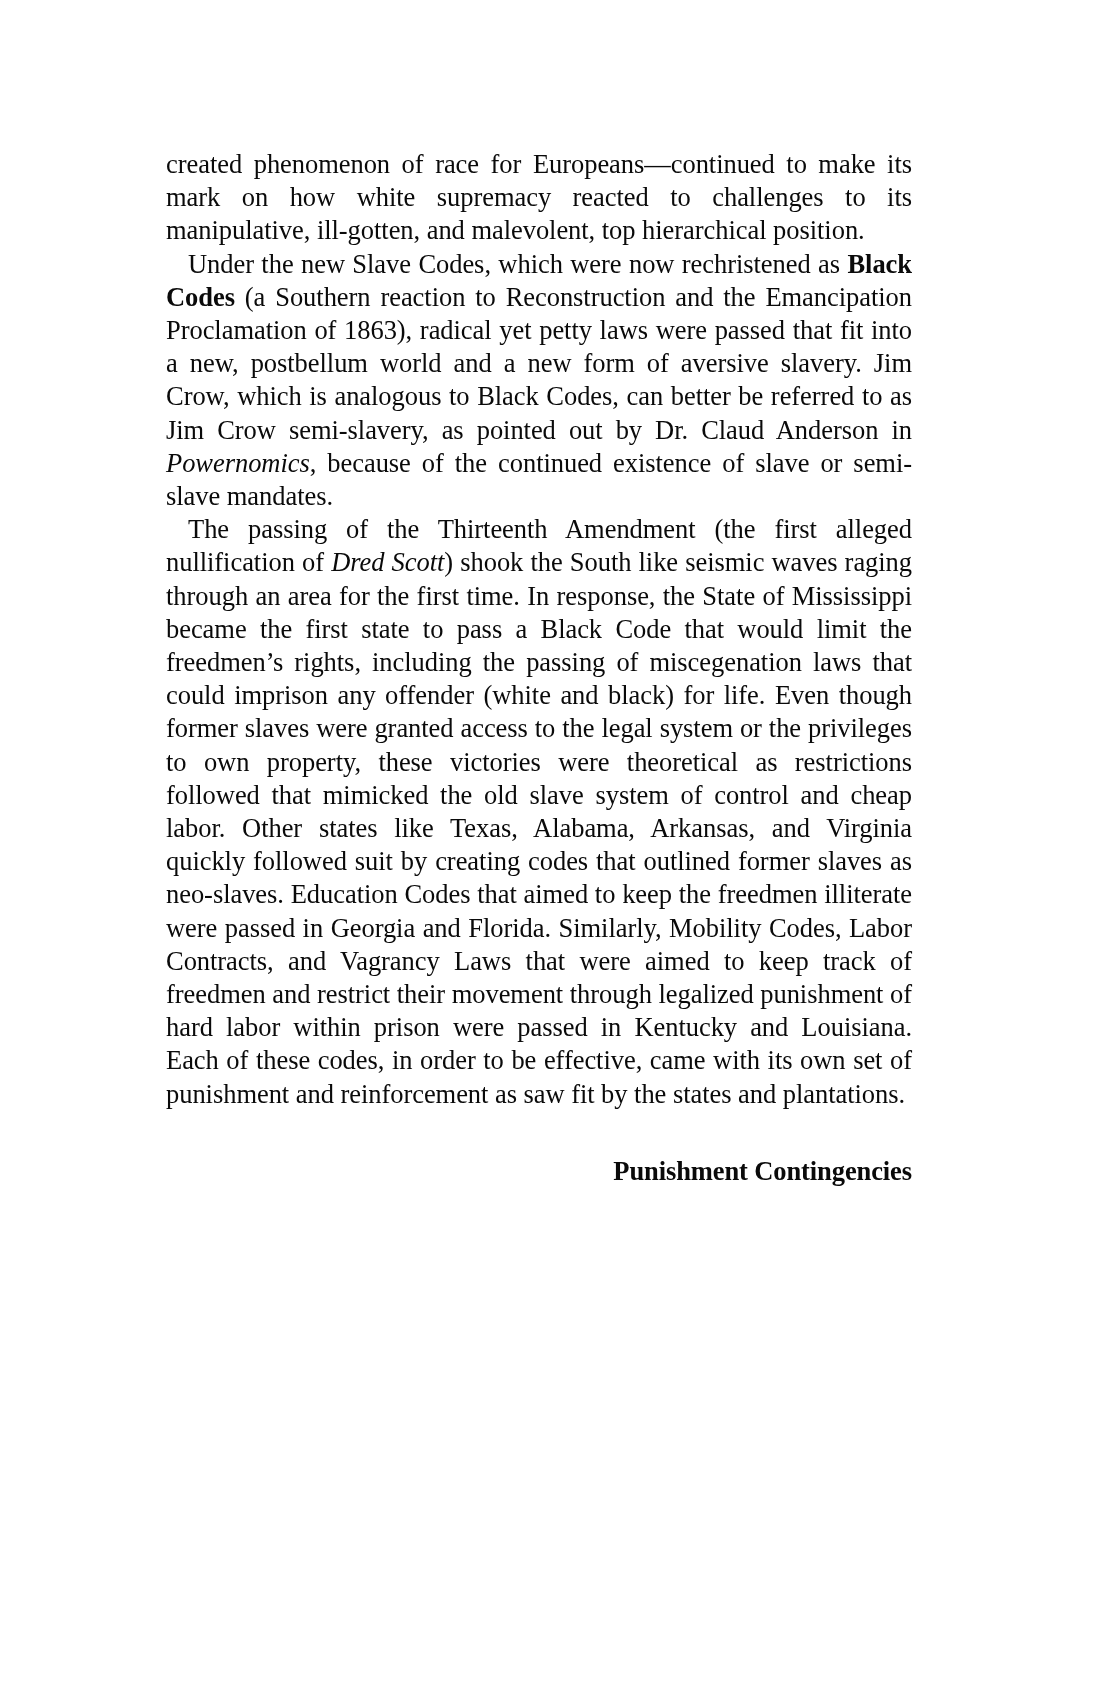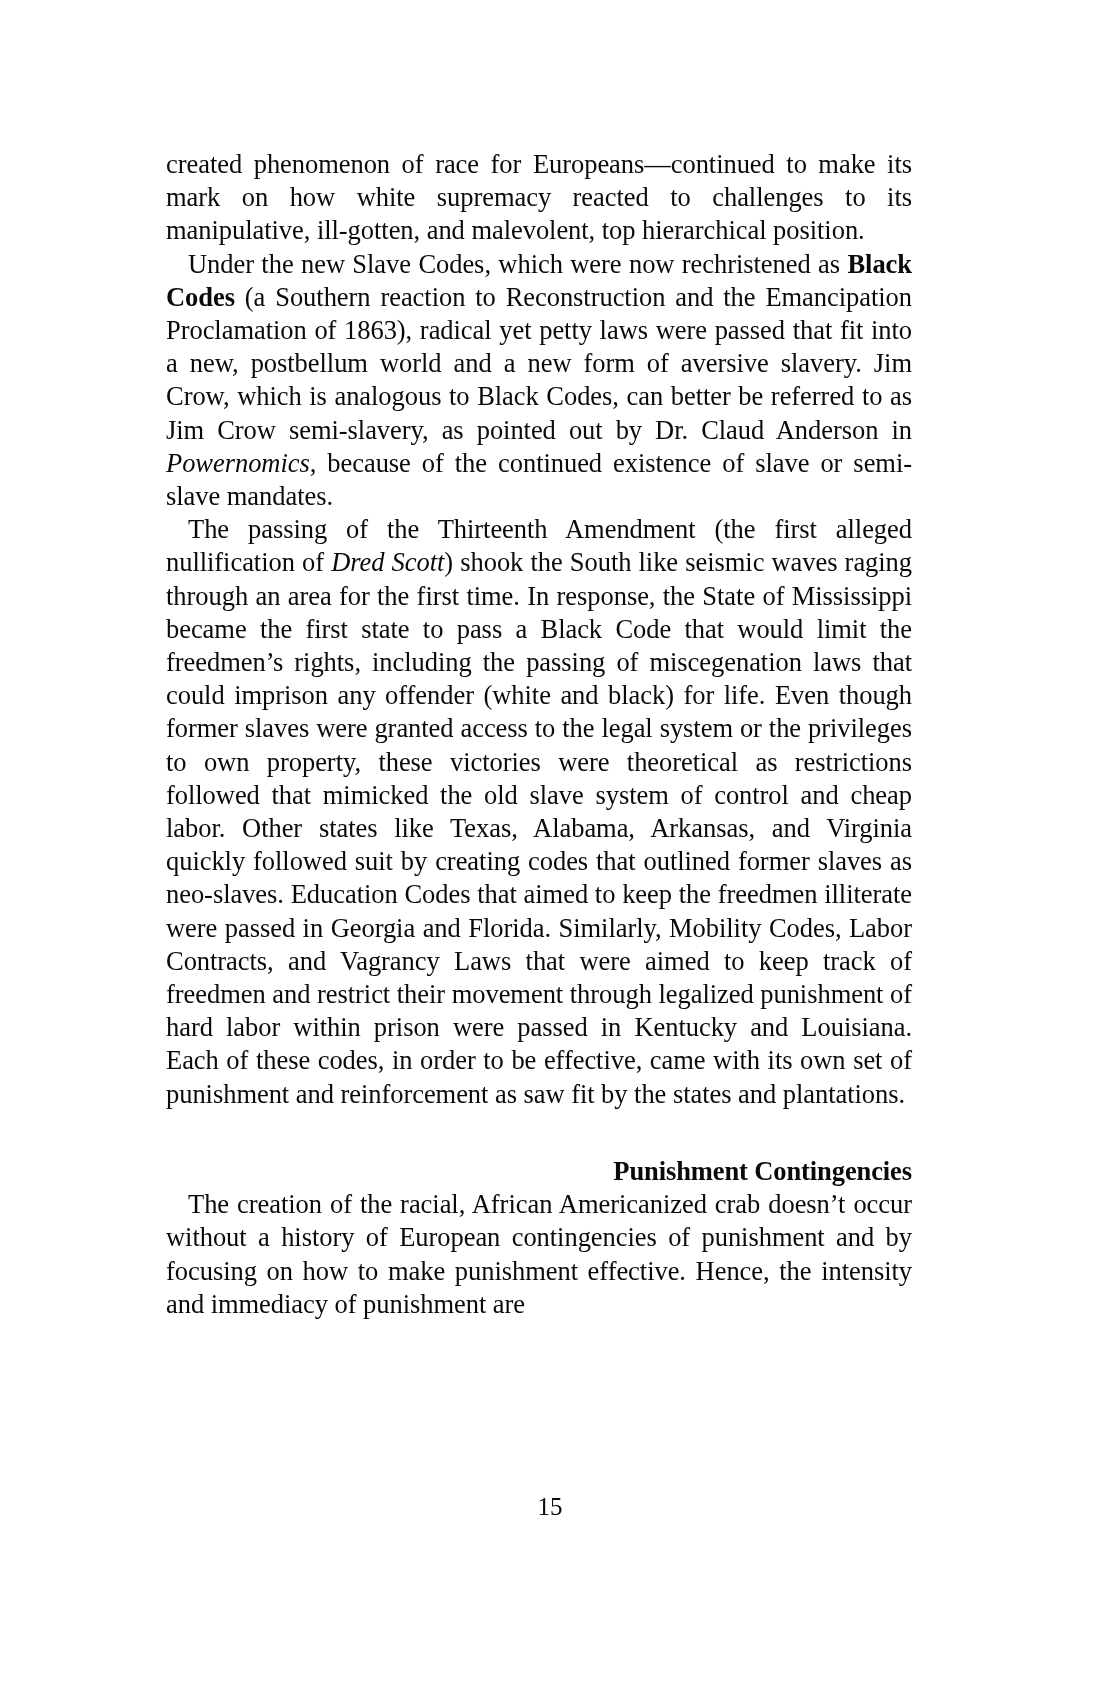--- a/index.html
+++ b/index.html
@@ -70,19 +70,17 @@
     <p class="para">created phenomenon of race for Europeans—continued to make its mark on how white supremacy reacted to challenges to its manipulative, ill-gotten, and malevolent, top hierarchical position.</p>
 
     <p class="para indent">Under the new Slave Codes, which were now rechristened as <span class="bold">Black Codes</span> (a Southern reaction to Reconstruction and the Emancipation Proclamation of 1863), radical yet petty laws were passed that fit into a new, postbellum world and a new form of aversive slavery. Jim Crow, which is analogous to Black Codes, can better be referred to as Jim Crow semi-slavery, as pointed out by Dr. Claud Anderson in <span class="ital">Powernomics</span>, because of the continued existence of slave or semi-slave mandates.</p>
 
     <p class="para indent">The passing of the Thirteenth Amendment (the first alleged nullification of <span class="ital">Dred Scott</span>) shook the South like seismic waves raging through an area for the first time. In response, the State of Mississippi became the first state to pass a Black Code that would limit the freedmen’s rights, including the passing of miscegenation laws that could imprison any offender (white and black) for life. Even though former slaves were granted access to the legal system or the privileges to own property, these victories were theoretical as restrictions followed that mimicked the old slave system of control and cheap labor. Other states like Texas, Alabama, Arkansas, and Virginia quickly followed suit by creating codes that outlined former slaves as neo-slaves. Education Codes that aimed to keep the freedmen illiterate were passed in Georgia and Florida. Similarly, Mobility Codes, Labor Contracts, and Vagrancy Laws that were aimed to keep track of freedmen and restrict their movement through legalized punishment of hard labor within prison were passed in Kentucky and Louisiana. Each of these codes, in order to be effective, came with its own set of punishment and reinforcement as saw fit by the states and plantations.</p>
 
     <div class="gap-before-heading"></div>
 
     <h2 class="section-heading">Punishment Contingencies</h2>
 
-    <p class="para indent">The creation of the racial, African Americanized crab doesn’t occur without a history of European contingencies of punishment and by focusing on how to make punishment effective. Hence, the intensity and immediacy of punishment are</p>
 
   </div>
 
-  <div id="page-number">15</div>
 
 </div>
 
 </body></html>

